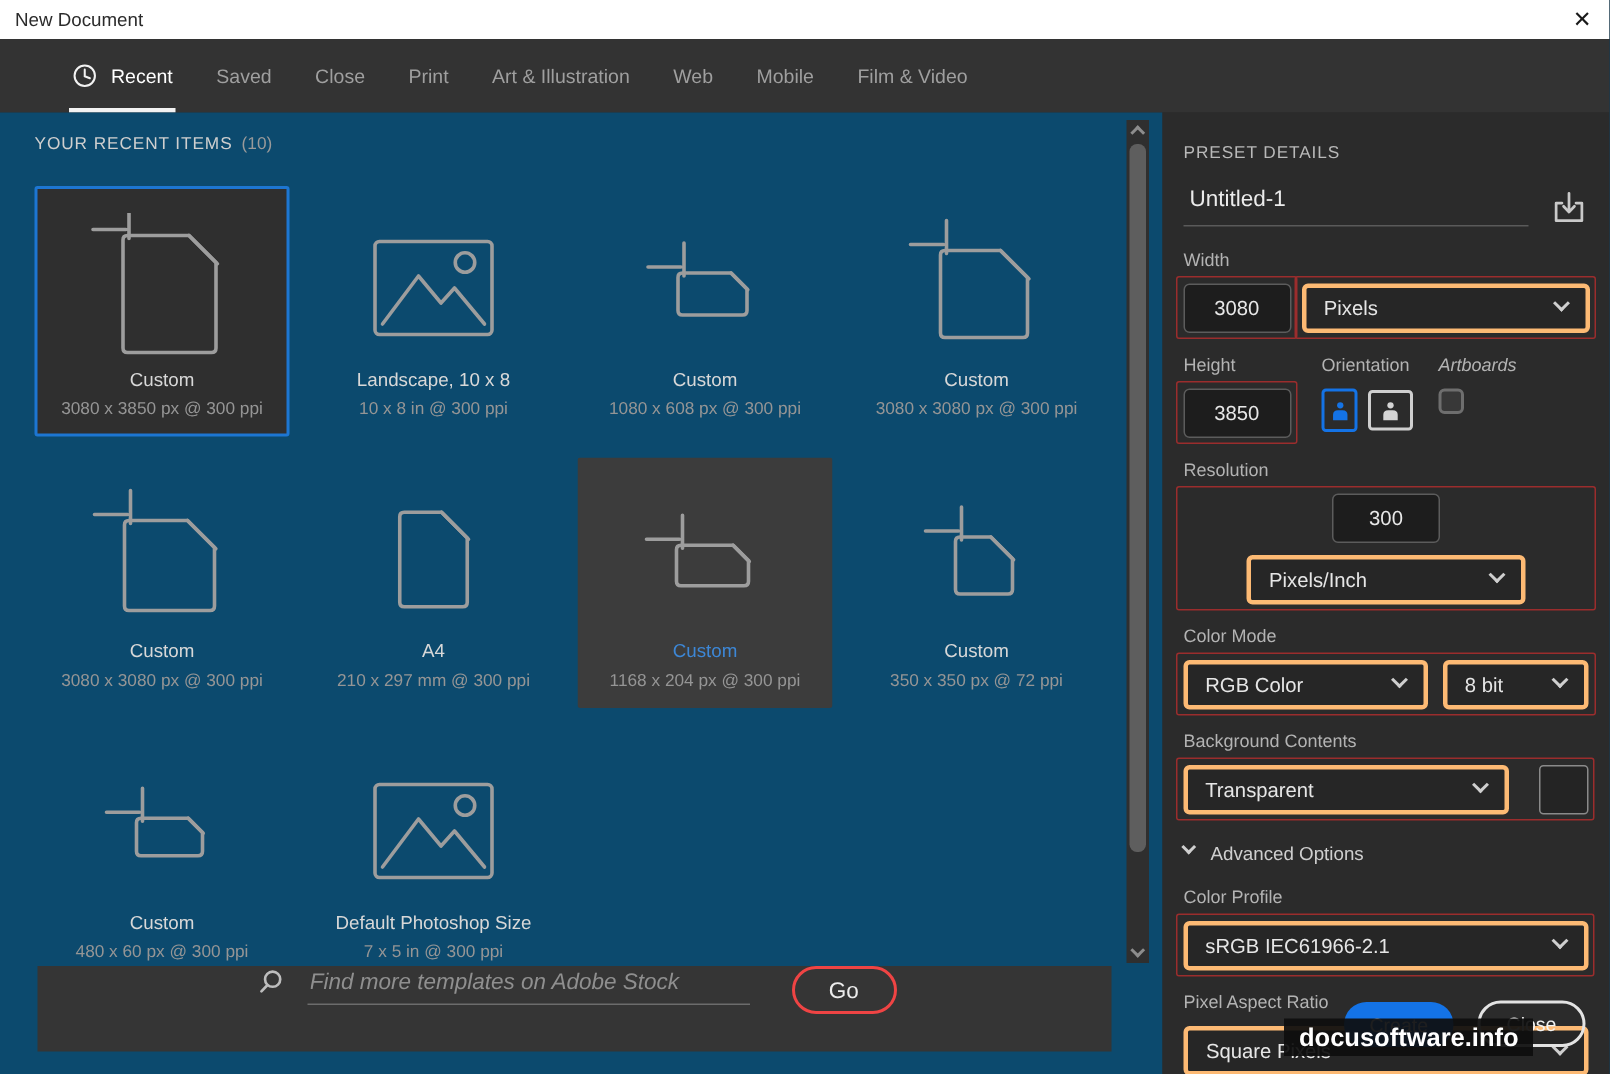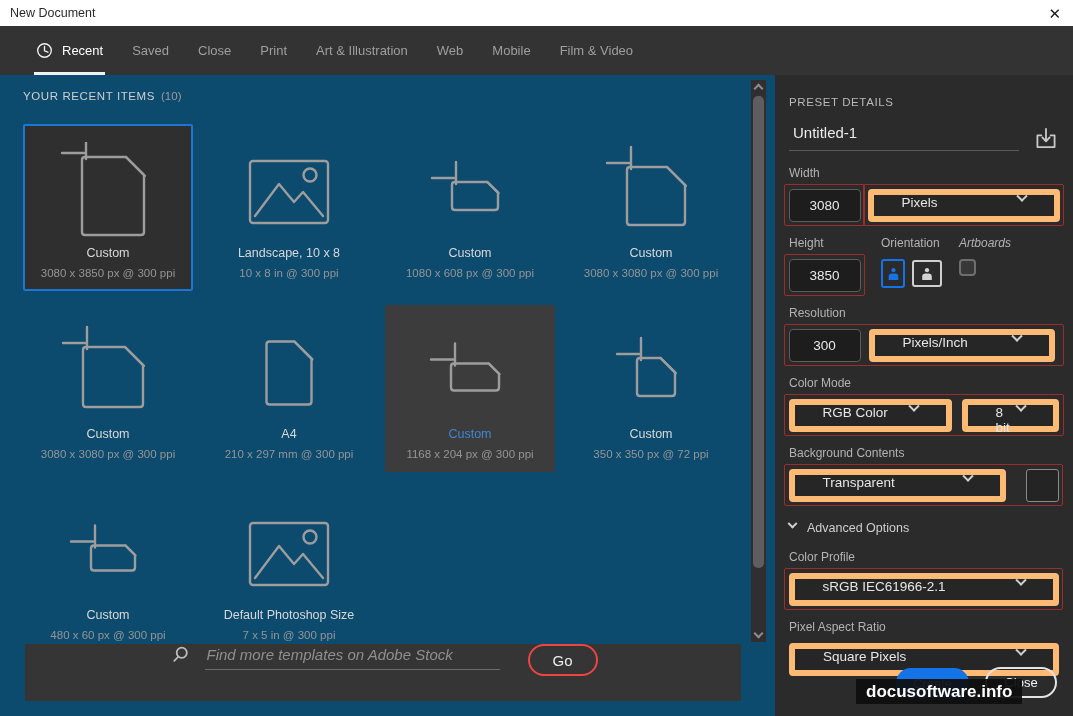--- a/index.html
+++ b/index.html
@@ -12,21 +12,21 @@
 
   
   .titlebar { position:absolute; left:0; top:0; width:1073px; height:26px;
     background:#ffffff; display:flex; align-items:center; }
   .titlebar .wtitle { font-size:12.5px; color:#2b2b2b; margin-left:10px; }
   .titlebar .wclose { margin-left:auto; margin-right:12px; font-size:15px; color:#191919;
     cursor:default; line-height:1; }
 
   
   .tabbar { position:absolute; left:0; top:26px; width:1073px; height:49px;
-    background:#333333; display:flex; align-items:center; padding-left:36px; gap:29px; }
+    background:#333333; display:flex; align-items:center; padding-left:48px; gap:29px; }
   .tab { position:relative; height:49px; display:flex; align-items:center; gap:9px;
     font-size:13px; color:#9f9f9f; cursor:default; }
   .tab.active { color:#ffffff; }
   .tab.active::after { content:""; position:absolute; left:-2px; right:-2px; bottom:0;
     height:3px; background:#f2f2f2; }
   .tab svg { display:block; }
 
   
   .content-left { position:absolute; left:0; top:75px; width:775px; height:641px;
     background:#0c4a6e; }
@@ -78,22 +78,22 @@
     padding:0 4px 9px; outline:none; }
   .save-ic { width:26px; height:26px; margin-left:14px; flex:none; cursor:pointer; }
 
   .field-label { font-size:12px; color:#b3b3b3; margin:15px 0 9px; }
   .ctl-row { display:flex; align-items:center; }
   .red { border:1.5px solid #9b2d2d; border-radius:2px; padding:3.5px; margin:-5px;
     display:flex; align-items:center; }
   .tbox { width:72px; height:33px; background:#1d1d1d; border:1px solid #5c5c5c;
     border-radius:4px; color:#e8e8e8; font-size:13.5px; text-align:center;
     font-family:"Liberation Sans", sans-serif; outline:none; }
-  .select { height:33px; background:#262626; border:6px solid #fdba74; border-radius:4px;
-    display:flex; align-items:flex-start; padding:0 28px; font-size:13.5px; color:#e6e6e6;
+  .select { height:33px; background:#262626; border:3px solid #fdba74; border-radius:4px;
+    display:flex; align-items:center; padding:0 12px; font-size:13.5px; color:#e6e6e6;
     cursor:pointer; }
   .select .chev { margin-left:auto; }
   .chev { width:8px; height:8px; border-right:2px solid #cfcfcf;
     border-bottom:2px solid #cfcfcf; transform:rotate(45deg) translate(-2px,-2px); flex:none; }
 
   .hoa-row { display:flex; margin-top:15px; }
   .hoa-col2 { margin-left:21px; }
   .hoa-col3 { margin-left:17px;font-style:italic; }
   .mini-label { font-size:12px; color:#b3b3b3; margin-bottom:9px; }
   .orients { display:flex; gap:7px; align-items:center; }
@@ -348,21 +348,21 @@
         </span>
       </div>
     </div>
     <div class="hoa-col3">
       <div class="mini-label">Artboards</div>
       <div class="checkbox"></div>
     </div>
   </div>
 
   <div class="field-label">Resolution</div>
-  <span class="red" style="gap:8px;">
+  <span class="red" style="gap:8px;flex-direction:column;">
     <input class="tbox" value="300" style="">
     <span class="select" style="width:186px;">
       <span>Pixels/Inch</span>
       <span class="chev"></span>
     </span>
   </span>
 
   <div class="field-label">Color Mode</div>
   <span class="red" style="gap:10px;">
     <span class="select" style="width:163px;">

